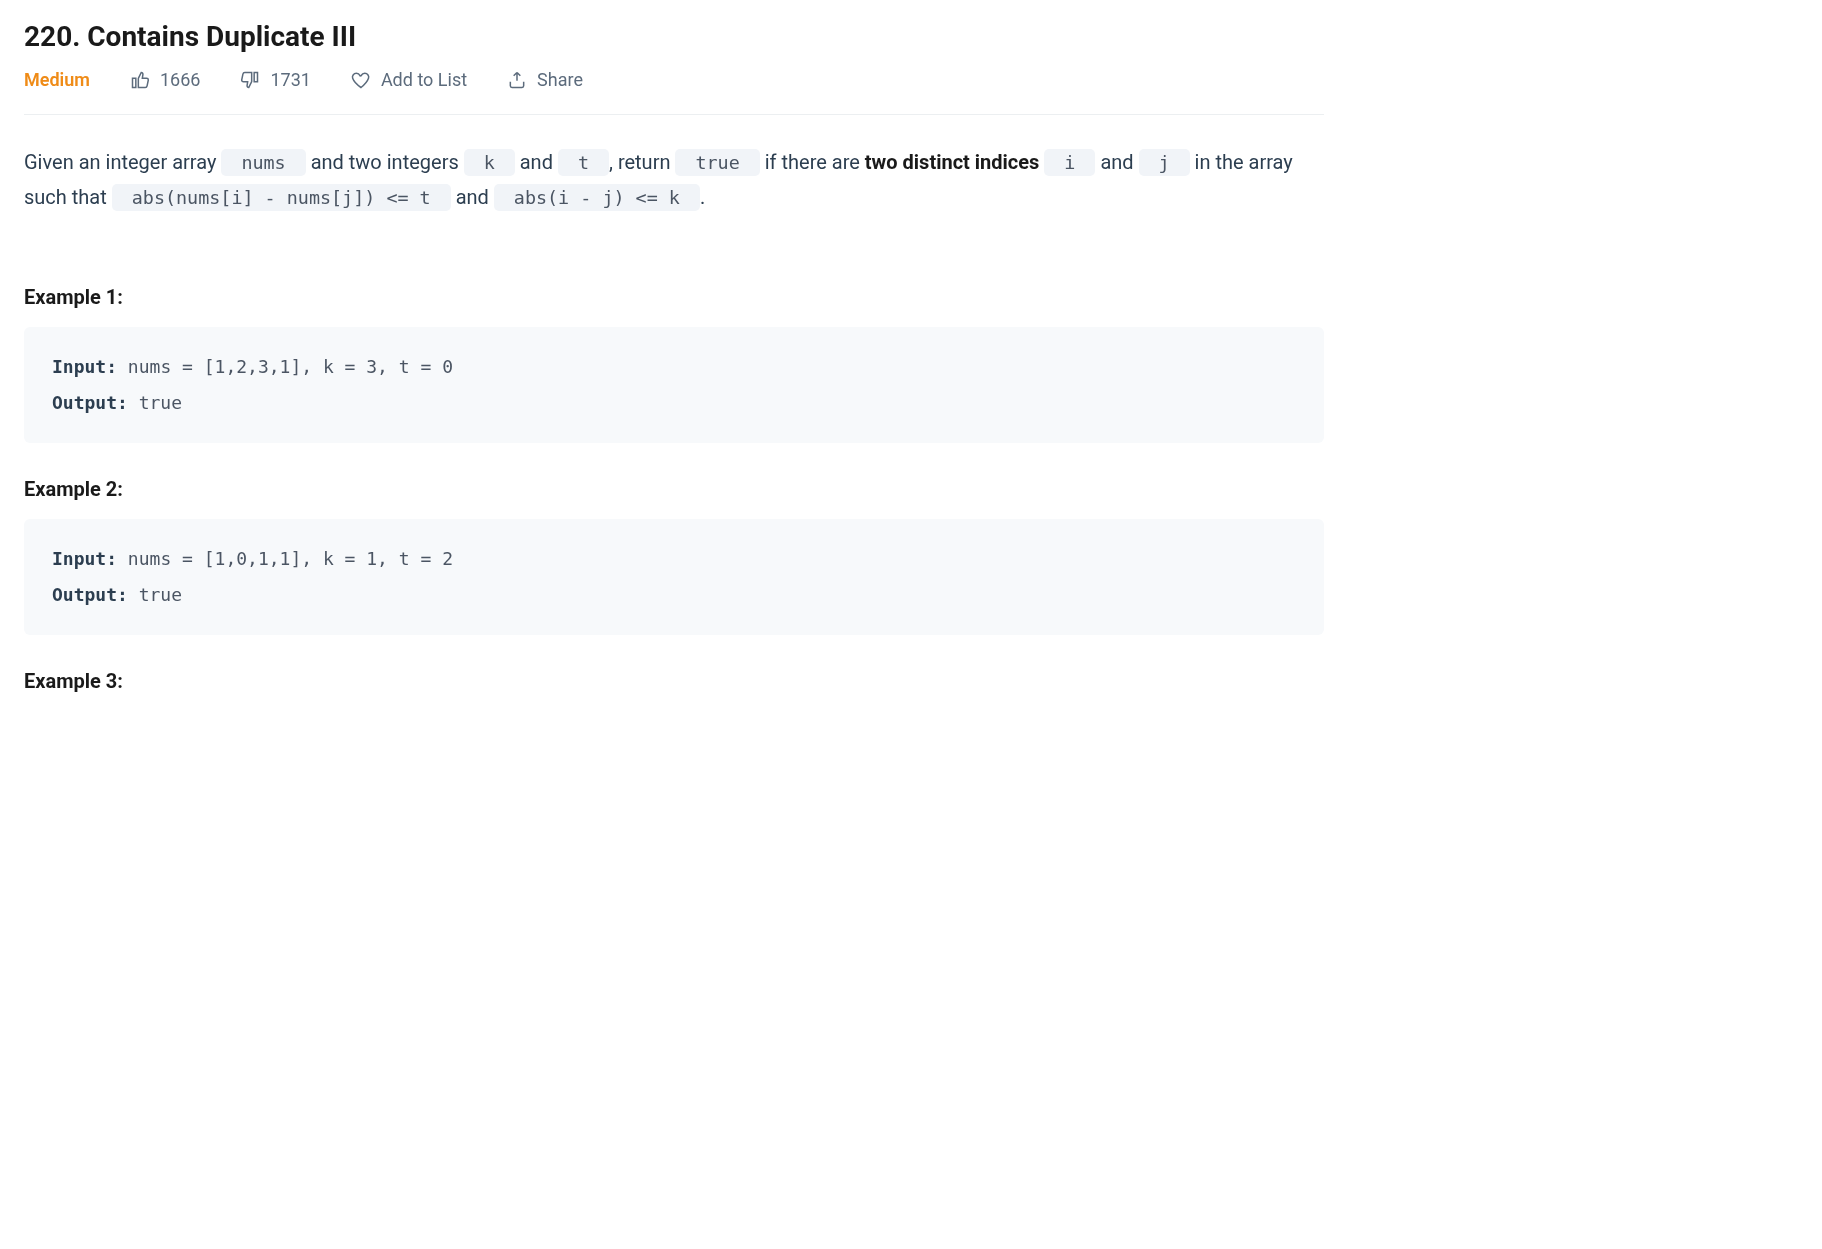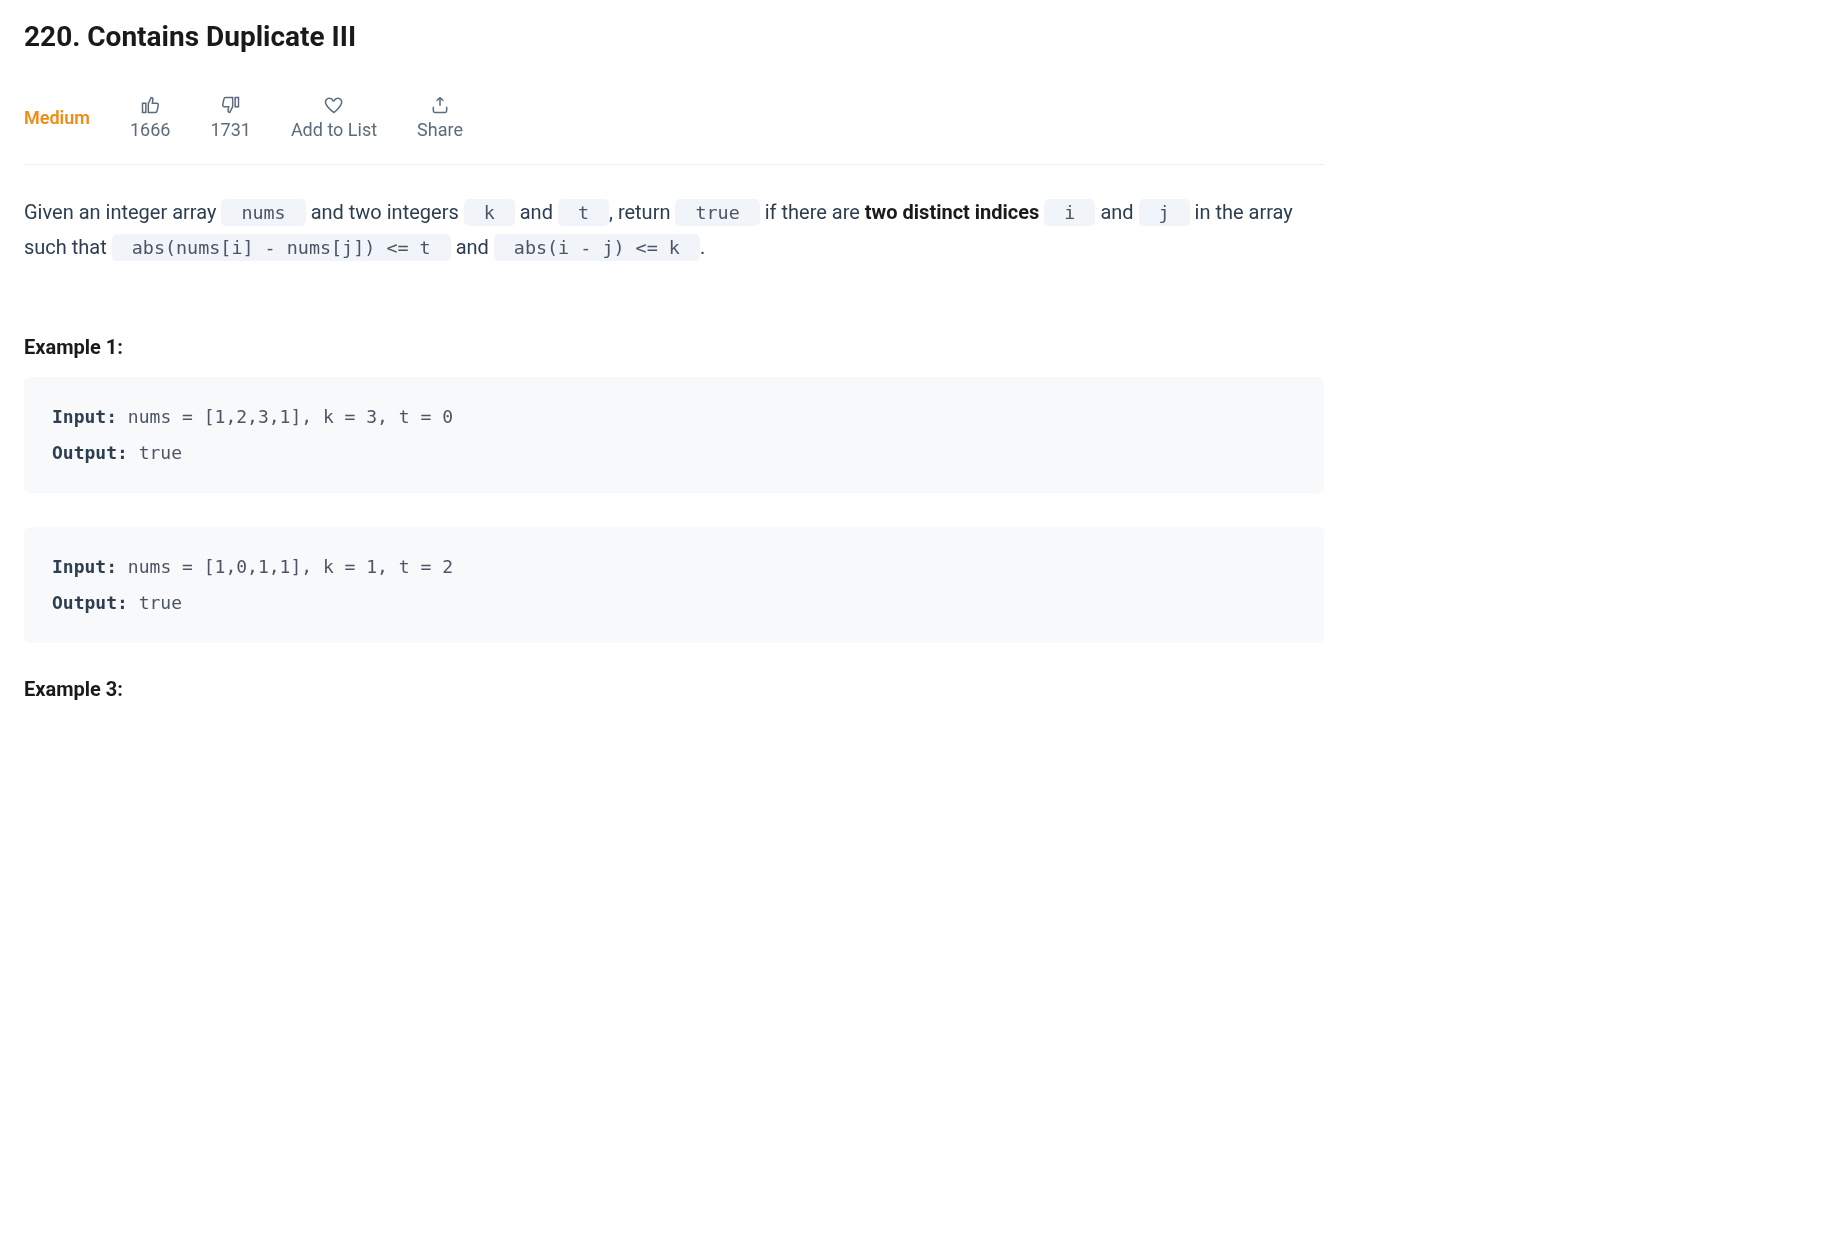--- a/index.html
+++ b/index.html
@@ -12,36 +12,35 @@
       color: #2c3e50;
       background: #ffffff;
     }
     .container {
       max-width: 1300px;
     }
     .title {
       font-size: 28px;
       font-weight: 700;
       color: #1a1a1a;
-      margin: 20px 0 42px 0;
+      margin: 20px 0 16px 0;
     }
     .meta-row {
       display: flex;
       align-items: center;
       gap: 40px;
       font-size: 18px;
       color: #5c6b7c;
       margin-bottom: 24px;
     }
     .meta-item {
       display: inline-flex;
       align-items: center;
-      gap: 4px;
+      gap: 10px;
       cursor: pointer;
-      flex-direction: column;
     }
     .difficulty-medium {
       color: #ef8b17;
       font-weight: 600;
     }
     .icon {
       display: inline-flex;
       align-items: center;
       justify-content: center;
       width: 20px;
@@ -149,18 +148,19 @@
   <hr class="divider">
 
   <div class="description">
     <span>Given an integer array </span><code class="inline">nums</code><span> and two integers </span><code class="inline">k</code><span> and </span><code class="inline">t</code><span>, return </span><code class="inline">true</code><span> if there are </span><strong>two distinct indices</strong><span> </span><code class="inline">i</code><span> and </span><code class="inline">j</code><span> in the array such that </span><code class="inline">abs(nums[i] - nums[j]) &lt;= t</code><span> and </span><code class="inline">abs(i - j) &lt;= k</code><span>.</span>
   </div>
 
   <div class="example-heading">Example 1:</div>
   <div class="example-block"><span class="label">Input:</span><span> nums = [1,2,3,1], k = 3, t = 0</span>
 <span class="label">Output:</span><span> true</span></div>
 
+  <div class="example-heading">Example 2:</div>
   <div class="example-block"><span class="label">Input:</span><span> nums = [1,0,1,1], k = 1, t = 2</span>
 <span class="label">Output:</span><span> true</span></div>
 
   <div class="example-heading">Example 3:</div>
 
 </div>
 
 </body></html>

